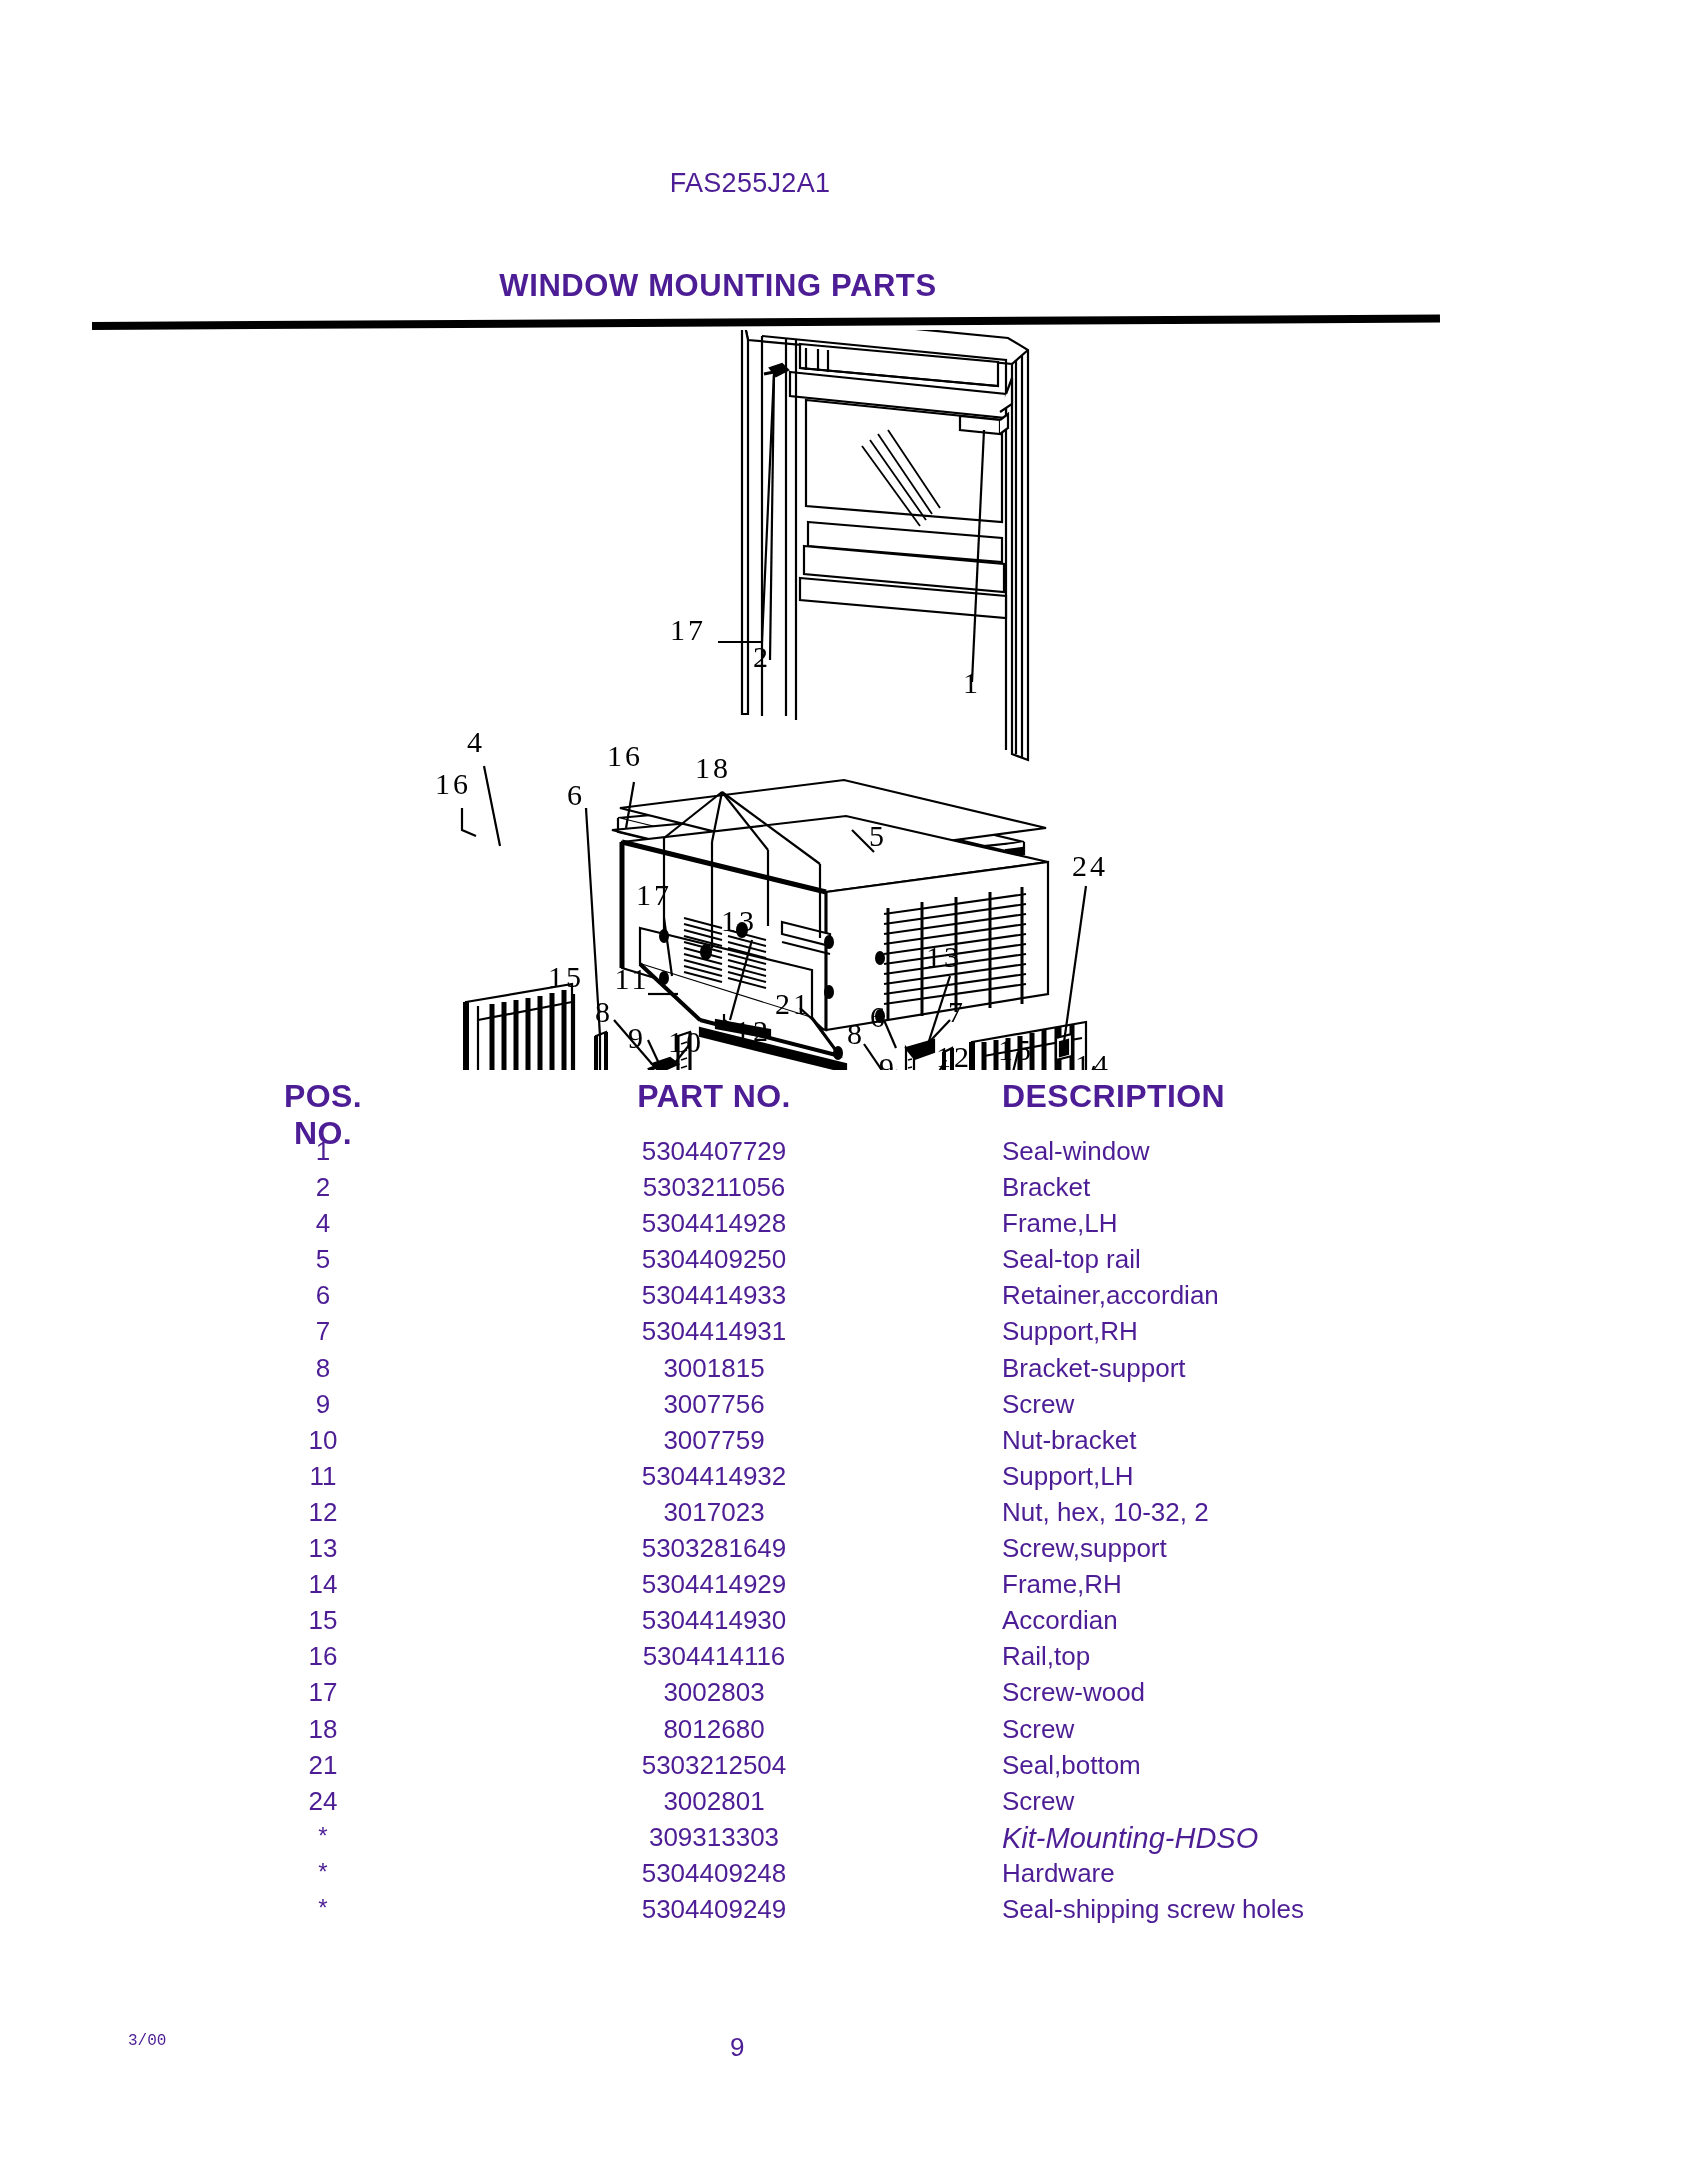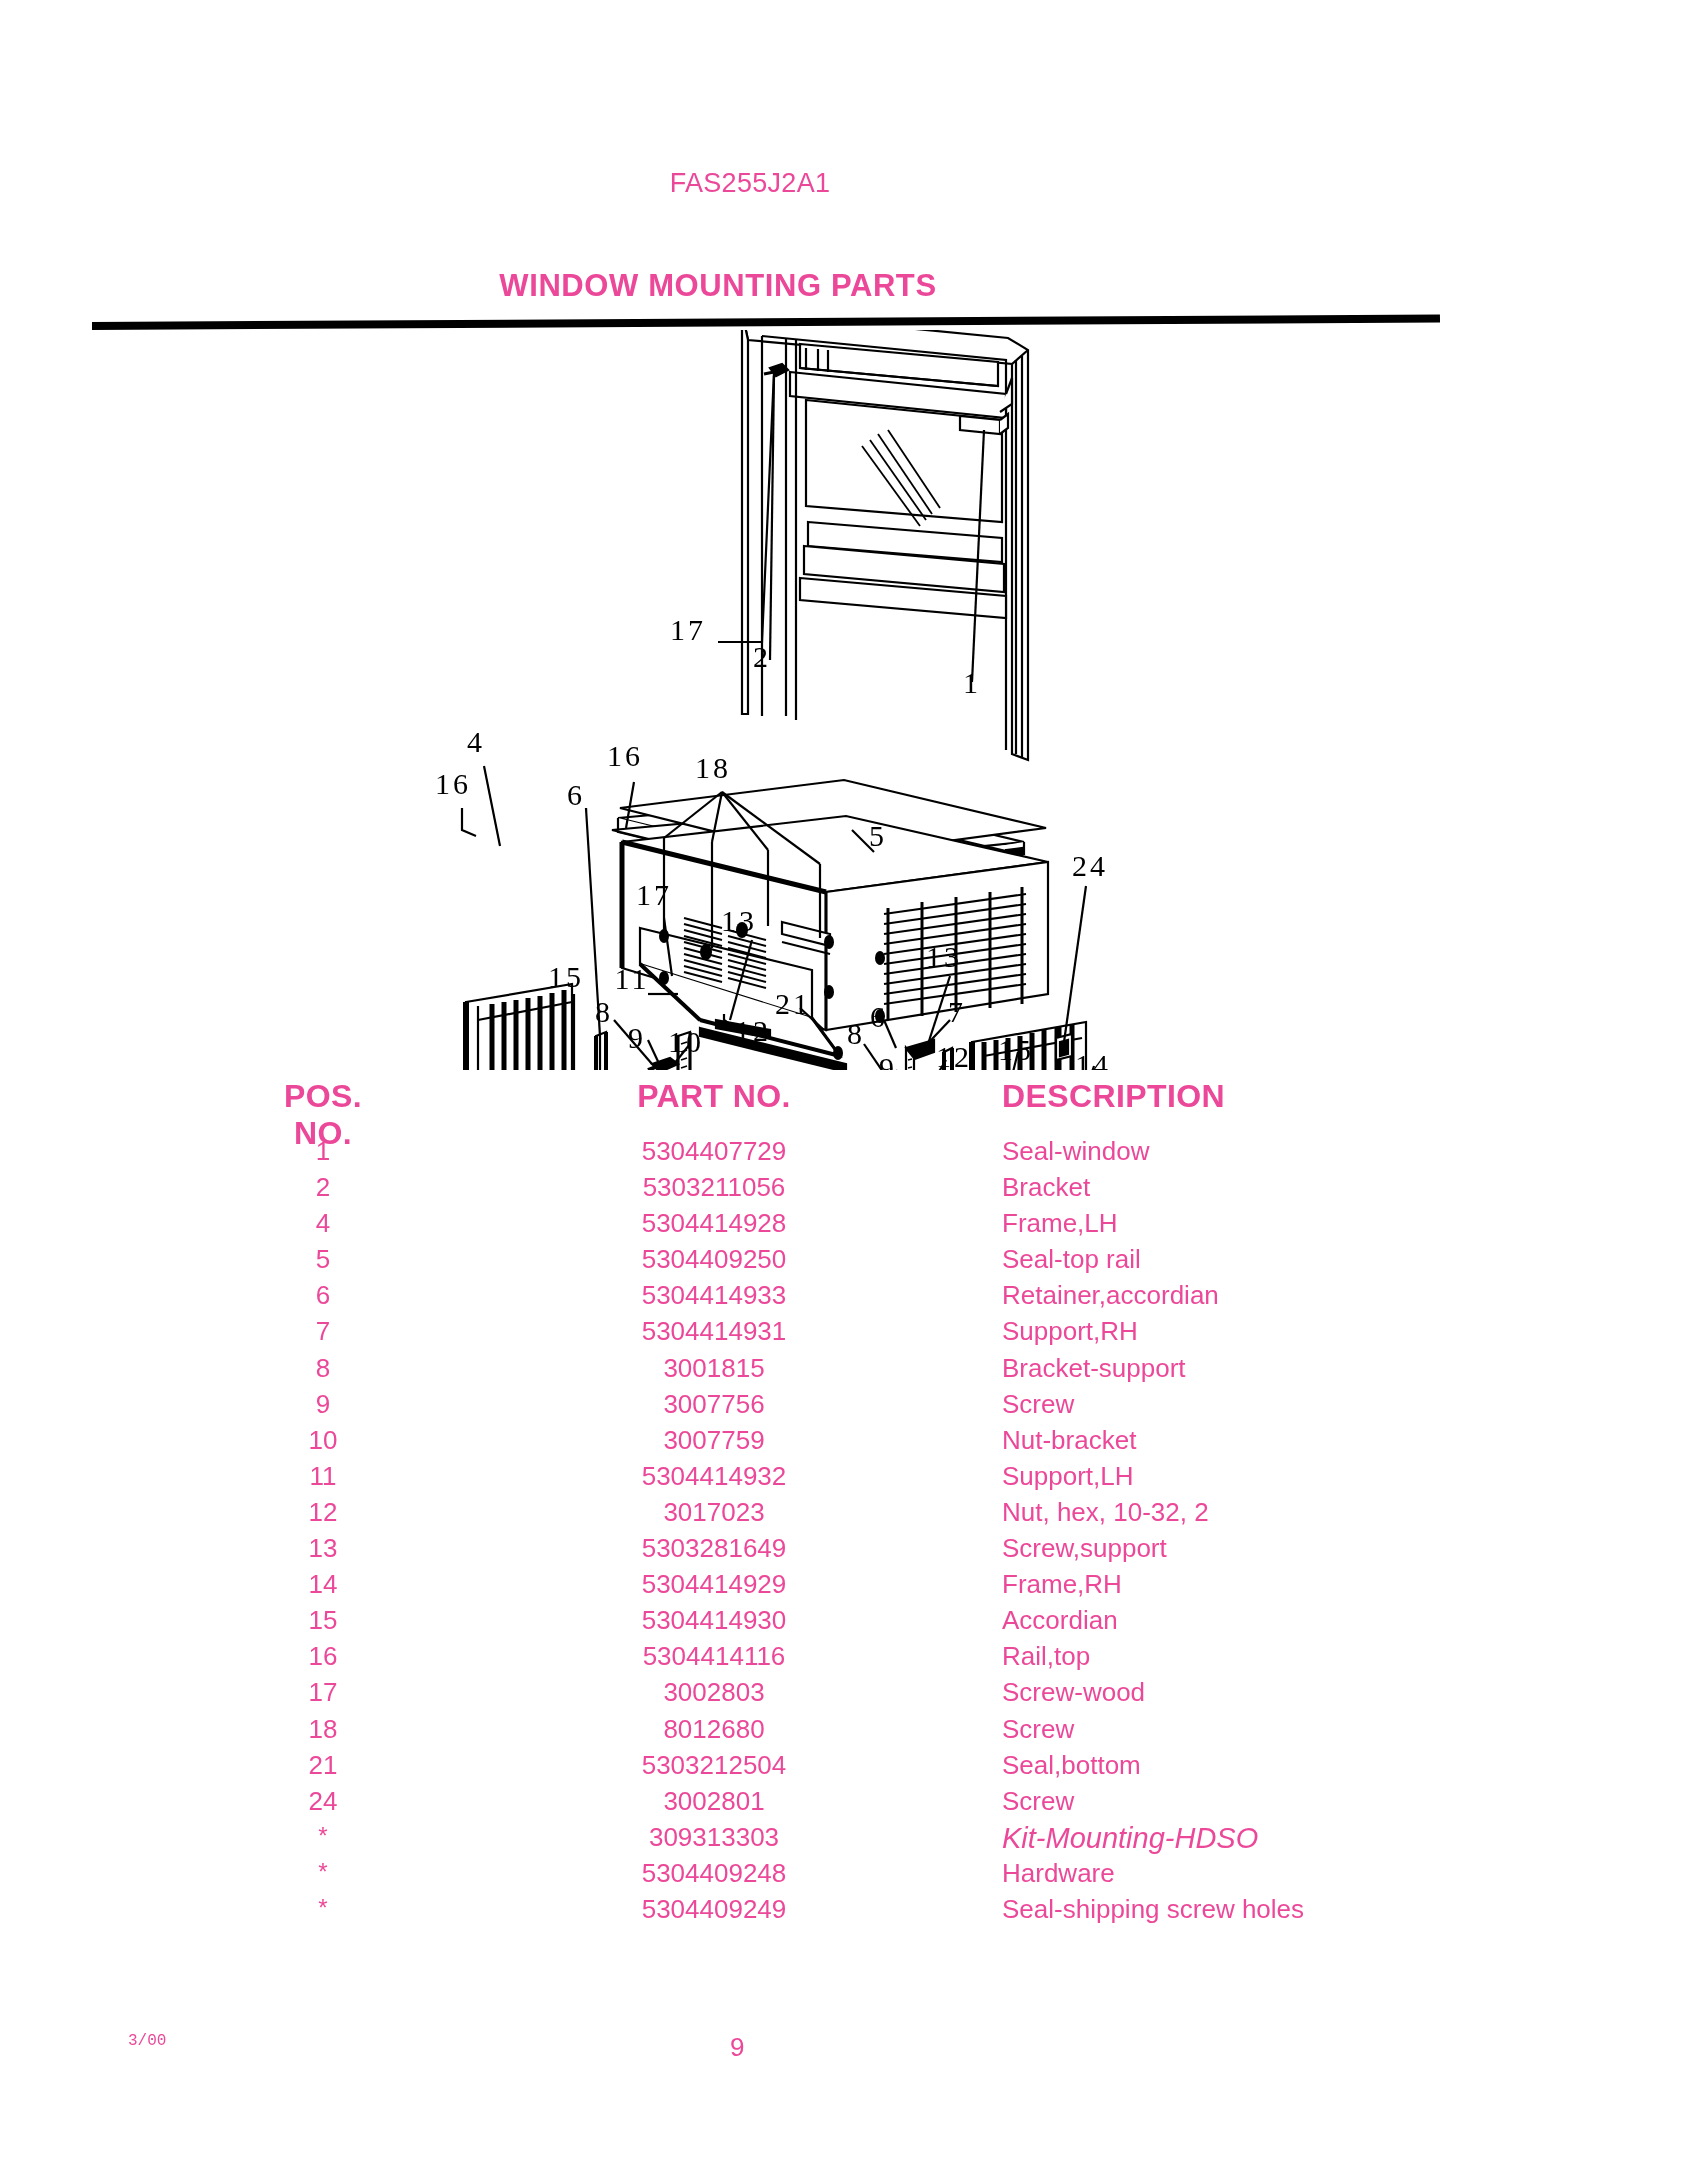--- a/index.html
+++ b/index.html
@@ -6,21 +6,21 @@
     margin: 0;
     padding: 0;
     background: #ffffff;
   }
   #page {
     position: relative;
     width: 1469px;
     height: 2178px;
     background: #ffffff;
     font-family: "Liberation Sans", sans-serif;
-    color: #ec4899;
+    color: #4c1d95;
     overflow: hidden;
   }
 
   
   #model-number {
     position: absolute;
     left: 0;
     top: 168px;
     width: 1700px;
     text-align: center;

